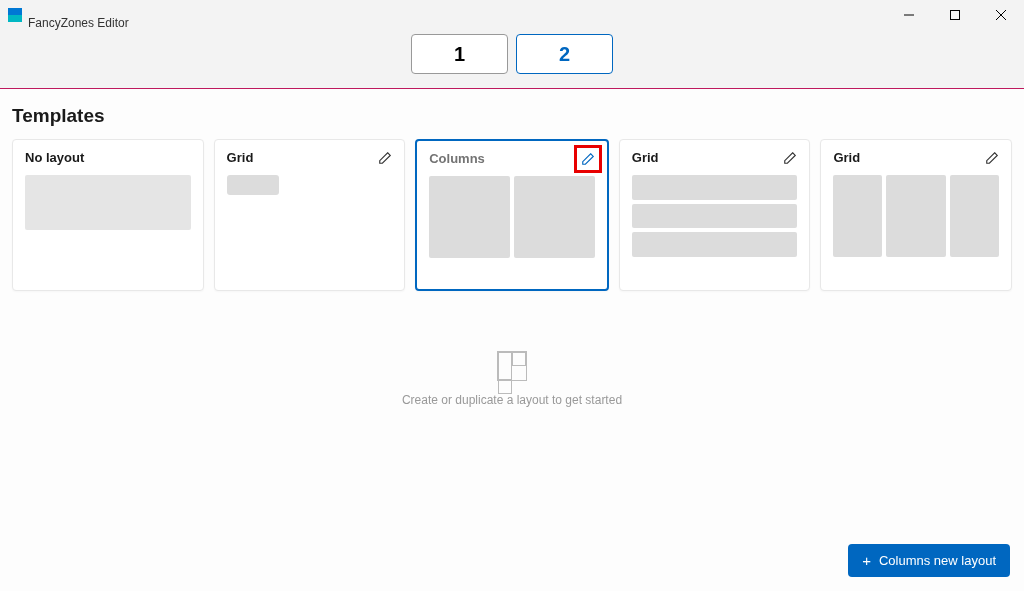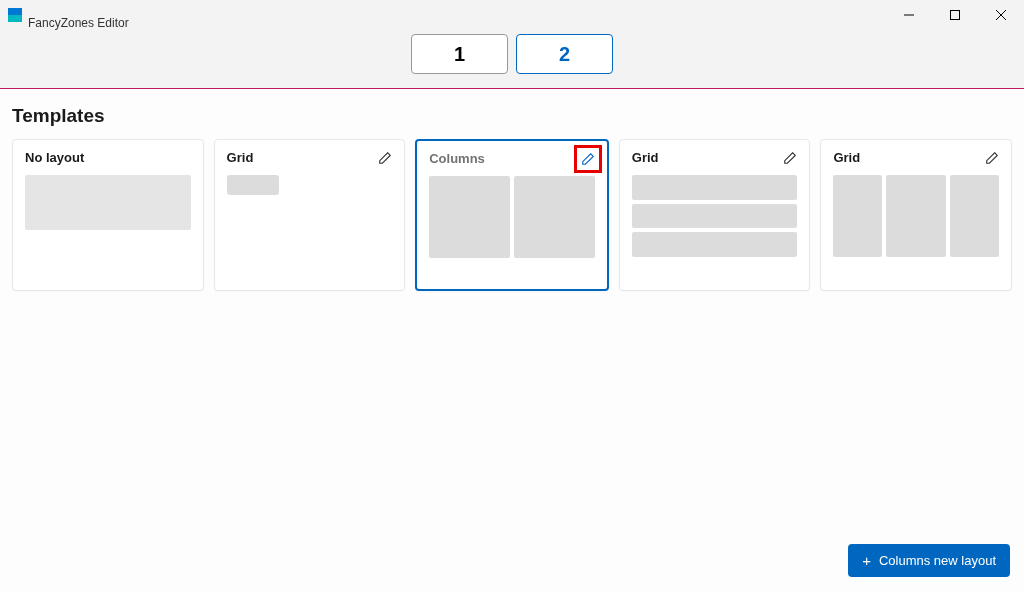--- a/index.html
+++ b/index.html
@@ -148,18 +148,26 @@
         <div class="preview-col preview-grid-col-narrow"></div>
           <div class="preview-col"></div>
           <div class="preview-col preview-grid-col-narrow"></div>
       </div>
     </div>
 
 
   </div>
 
 
+  <div class="custom-empty">
+    <div class="custom-empty-icon">
+      <div style="width:50%;height:100%"></div>
+      <div style="width:50%;height:50%"></div>
+      <div style="width:50%;height:50%"></div>
+    </div>
+    <div class="custom-empty-text">Create or duplicate a layout to get started</div>
+  </div>
 </div>
 
 <button class="create-btn">
   <span class="plus">+</span>
   <span>Columns new layout</span>
 </button>
 
 </body></html>

